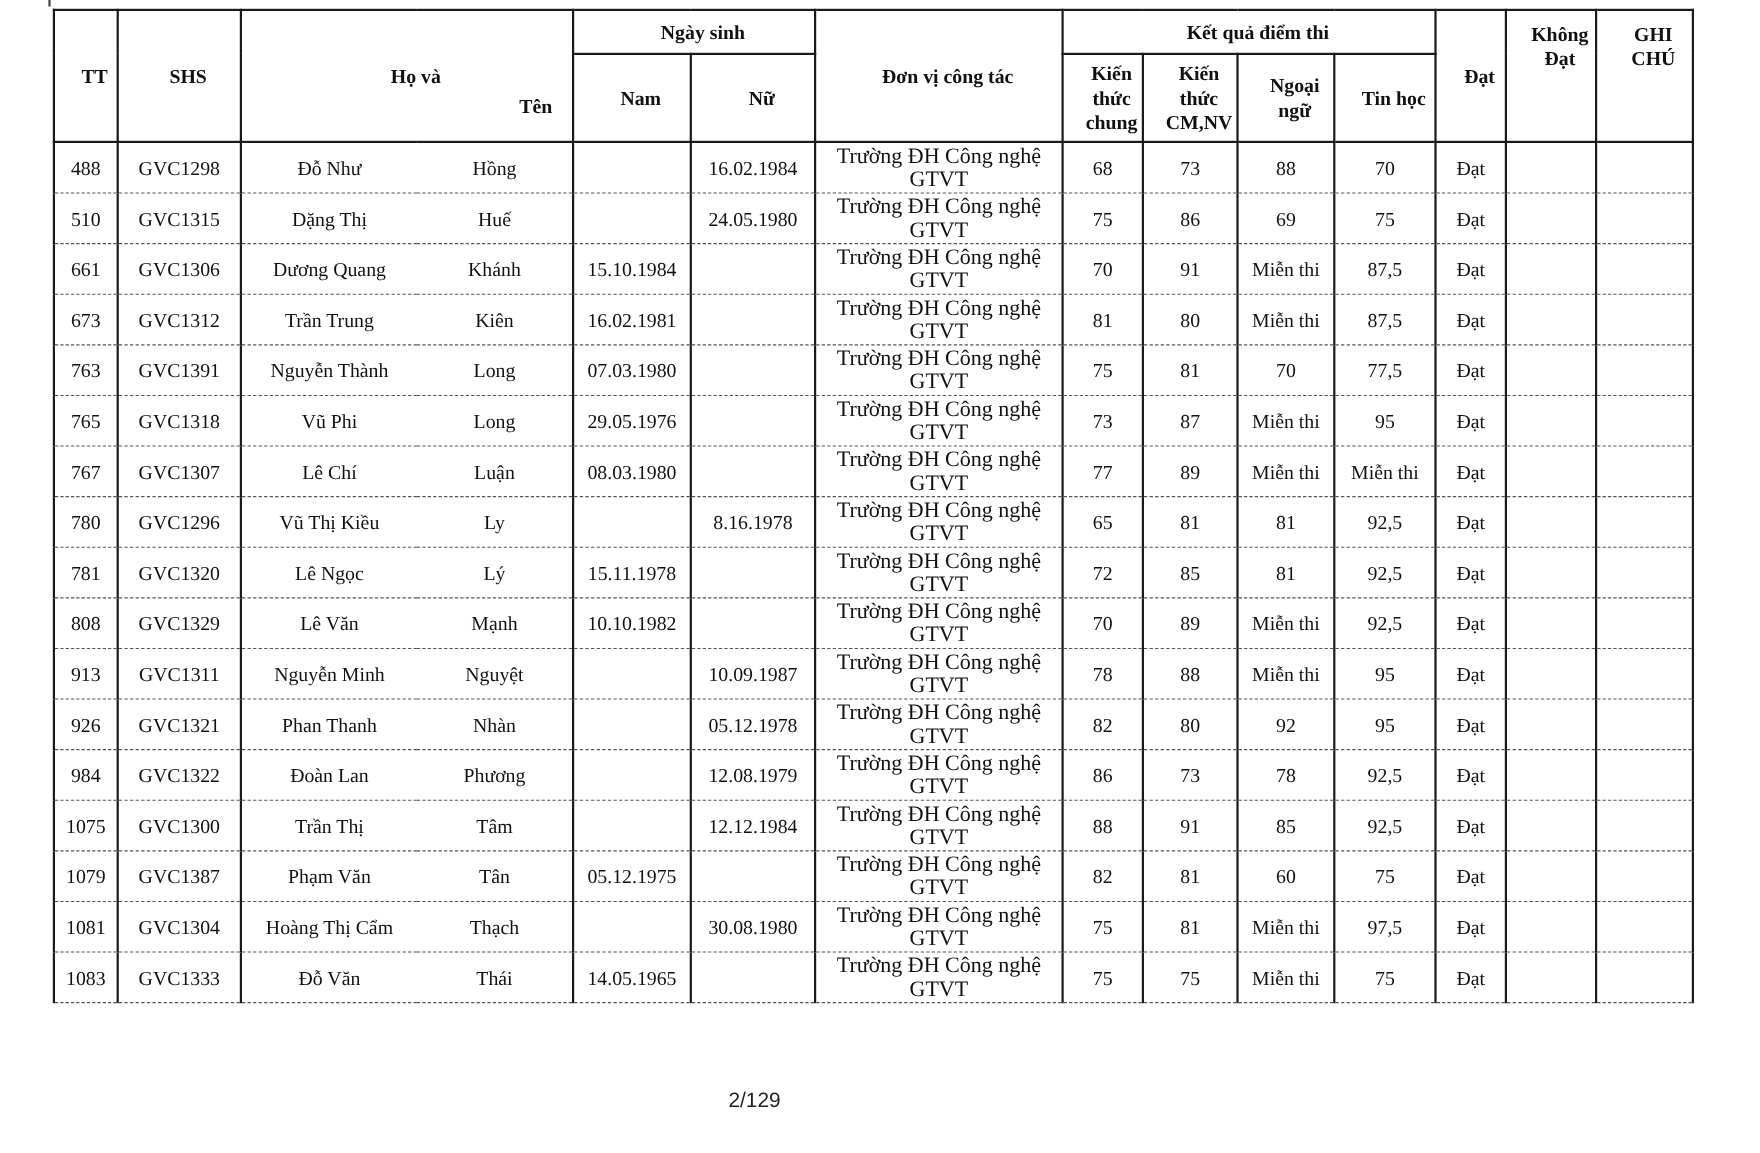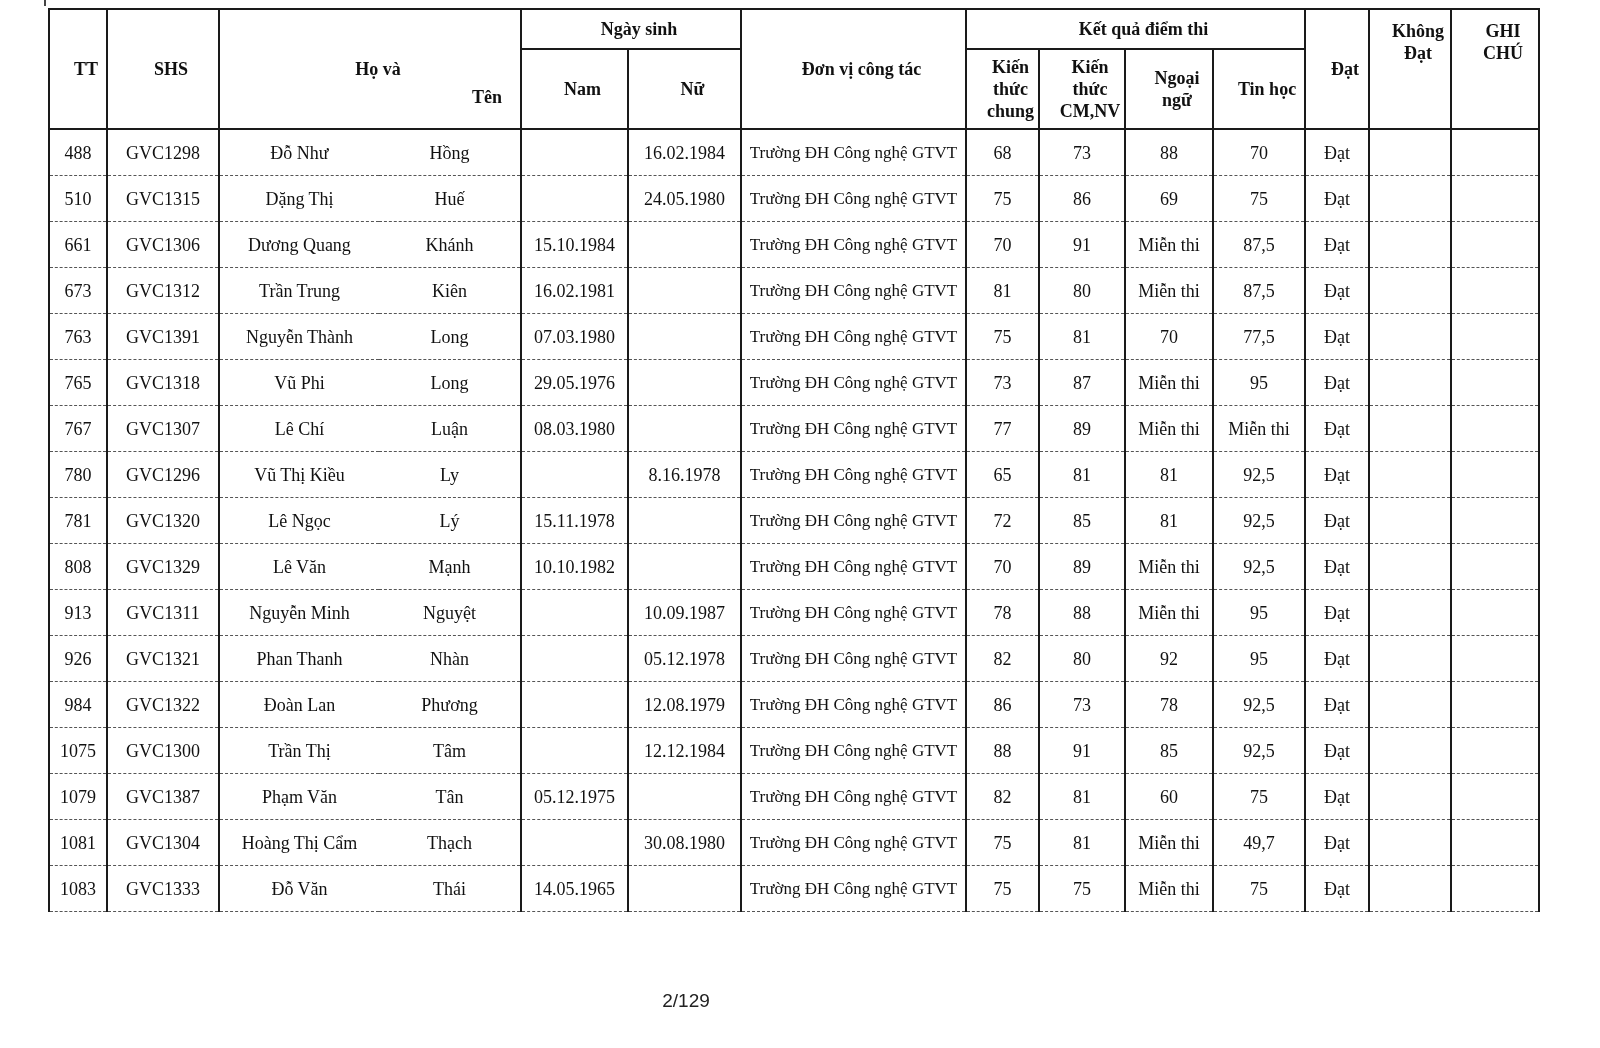--- a/index.html
+++ b/index.html
@@ -7,21 +7,21 @@
            font-family: "Liberation Serif", serif; color: #111; }
     .page { position: absolute; left: 0; top: 0; width: 1600px; height: 1048px; }
     table.grid { position: absolute; left: 48px; top: 8px; border-collapse: collapse;
                  table-layout: fixed; width: 1490px; }
     table.grid th, table.grid td { border: 2px solid #1a1a1a; padding: 0; text-align: center;
                  vertical-align: middle; font-size: 18px; line-height: 22px; overflow: hidden; }
     table.grid th { font-weight: bold; font-size: 18px; padding-left: 16px; }
     table.grid tr.hdr1 th { height: 38px; }
     table.grid tr.hdr2 th { height: 78px; }
     table.grid tbody td { height: 45px; border-top: 1px dashed #555; border-bottom: 1px dashed #555; }
-    table.grid tbody td.unit { line-height: 21px; font-size: 17px; }
+    table.grid tbody td.unit { line-height: 21px; font-size: 20px; }
     th.hova-cell { text-align: left; padding-left: 4px; position: relative; }
     th.hova-cell .ten { position: absolute; right: 18px; top: 50%; transform: translateY(-50%); margin-top: 28px; }
     td.hova { text-align: left; padding-left: 4px; border-right: none !important; margin-top: 48px; }
     td.ten { text-align: right; padding-right: 26px; border-left: none !important; }
     td.tt { font-size: 17px; margin-left: 32px; }
     .page-num { position: absolute; left: 0; width: 1372px; top: 990px; text-align: center;
                 font-family: "Liberation Sans", sans-serif; font-size: 19px; color: #222; }
     .scan-mark { position: absolute; left: 44px; top: 0; width: 10px; height: 6px;
                  border-left: 2px solid #444; }
   </style>
@@ -317,21 +317,21 @@
           <td class="tt">1081</td>
           <td>GVC1304</td>
           <td class="hova">Hoàng Thị Cẩm</td>
           <td class="ten">Thạch</td>
           <td></td>
           <td>30.08.1980</td>
           <td class="unit">Trường ĐH Công nghệ GTVT</td>
           <td>75</td>
           <td>81</td>
           <td>Miễn thi</td>
-          <td>49,7</td>
+          <td>97,5</td>
           <td>Đạt</td>
           <td></td>
           <td></td>
         </tr>
         <tr>
           <td class="tt">1083</td>
           <td>GVC1333</td>
           <td class="hova">Đỗ Văn</td>
           <td class="ten">Thái</td>
           <td>14.05.1965</td>

